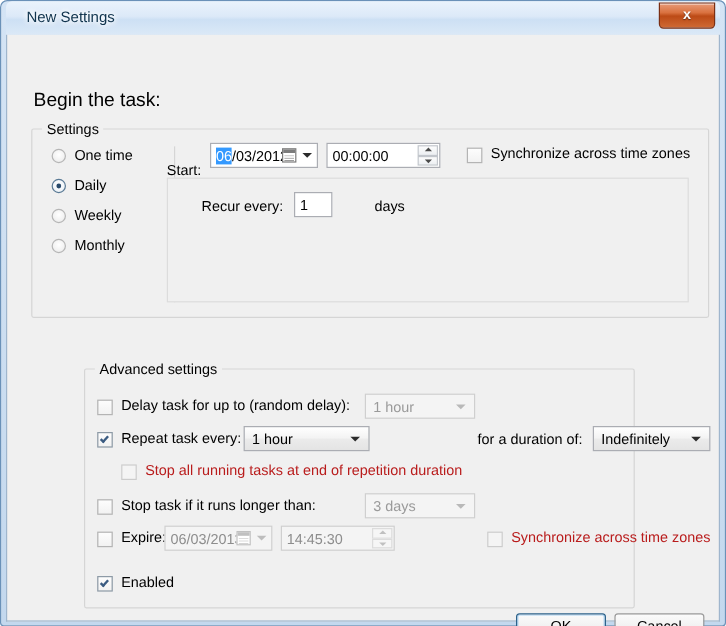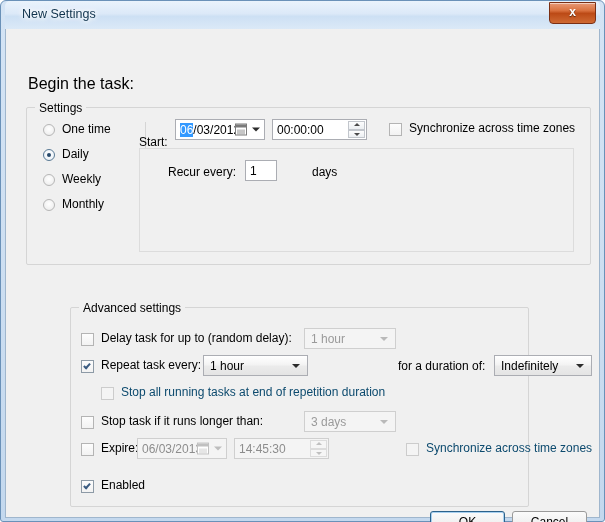--- a/index.html
+++ b/index.html
@@ -204,21 +204,21 @@
   .cb-row.disabled .cb-box {
     border-color: #cccccc;
     background: #f4f4f4;
   }
   .cb-label {
     position: absolute;
     left: 20px; top: 0;
     font-size: 12px;
     color: #000;
   }
-  .cb-row.disabled .cb-label { color: #0c4a6e; }
+  .cb-row.disabled .cb-label { color: #b91c1c; }
 
   
   .field {
     position: absolute;
     box-sizing: border-box;
     border: 1px solid #abadb3;
     background: #ffffff;
     font-size: 12px;
   }
   .field.disabled { border-color: #cfcfcf; background: #f4f4f4; color: #8d8d8d; }

